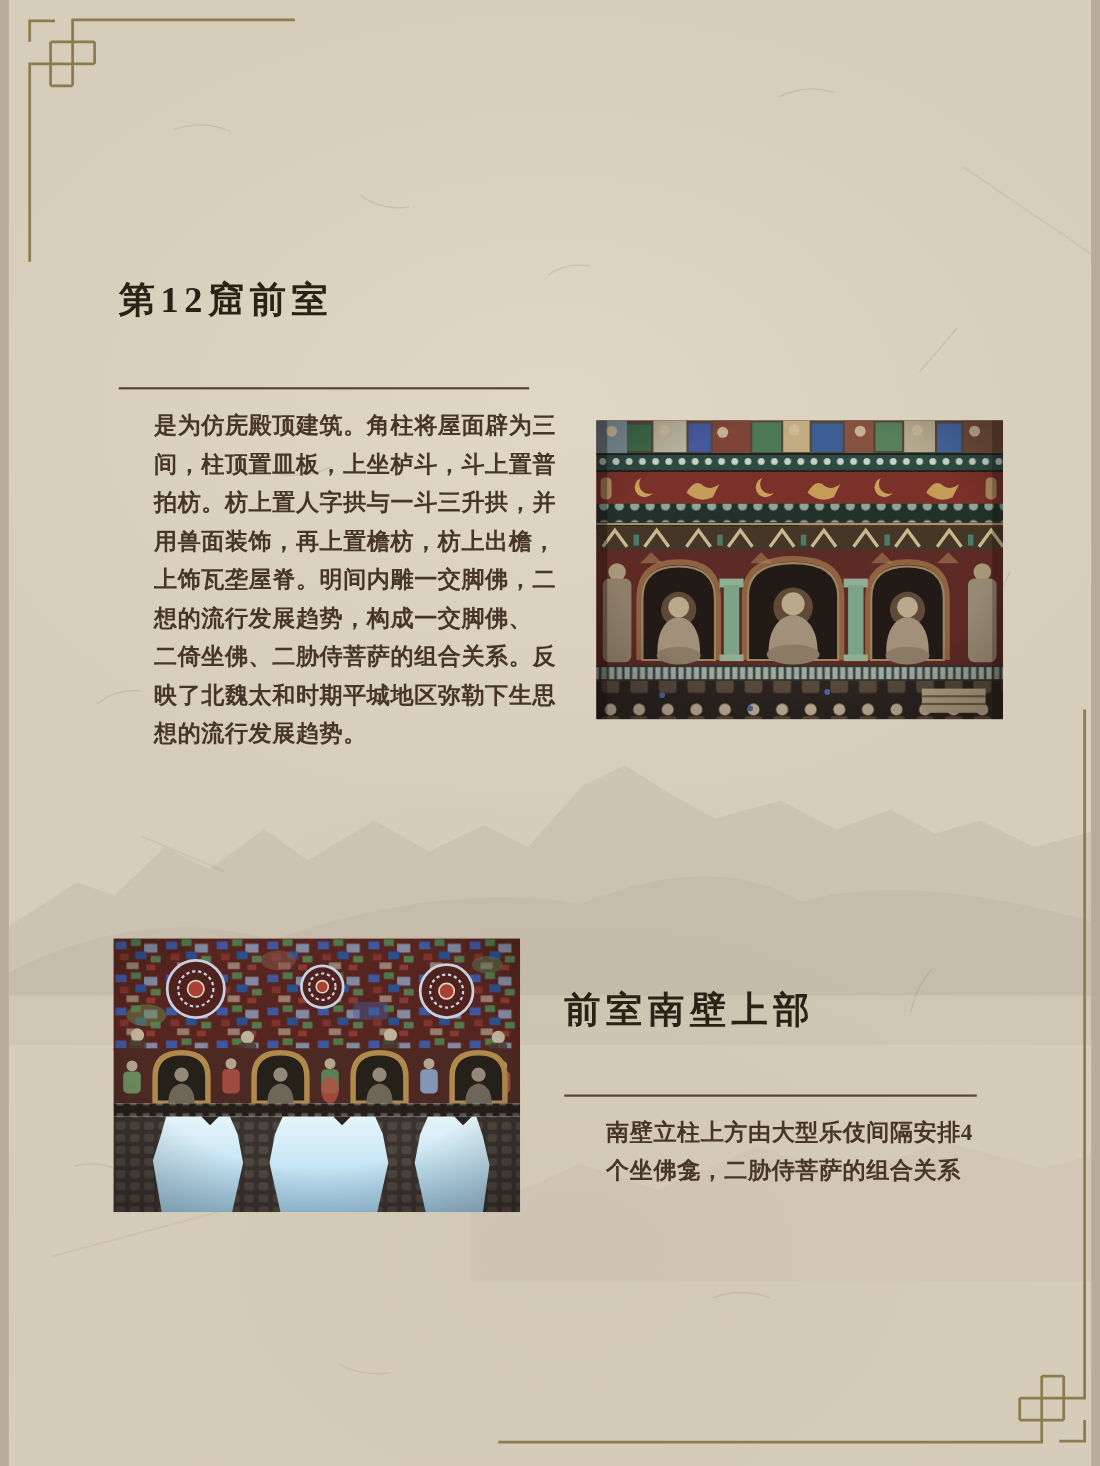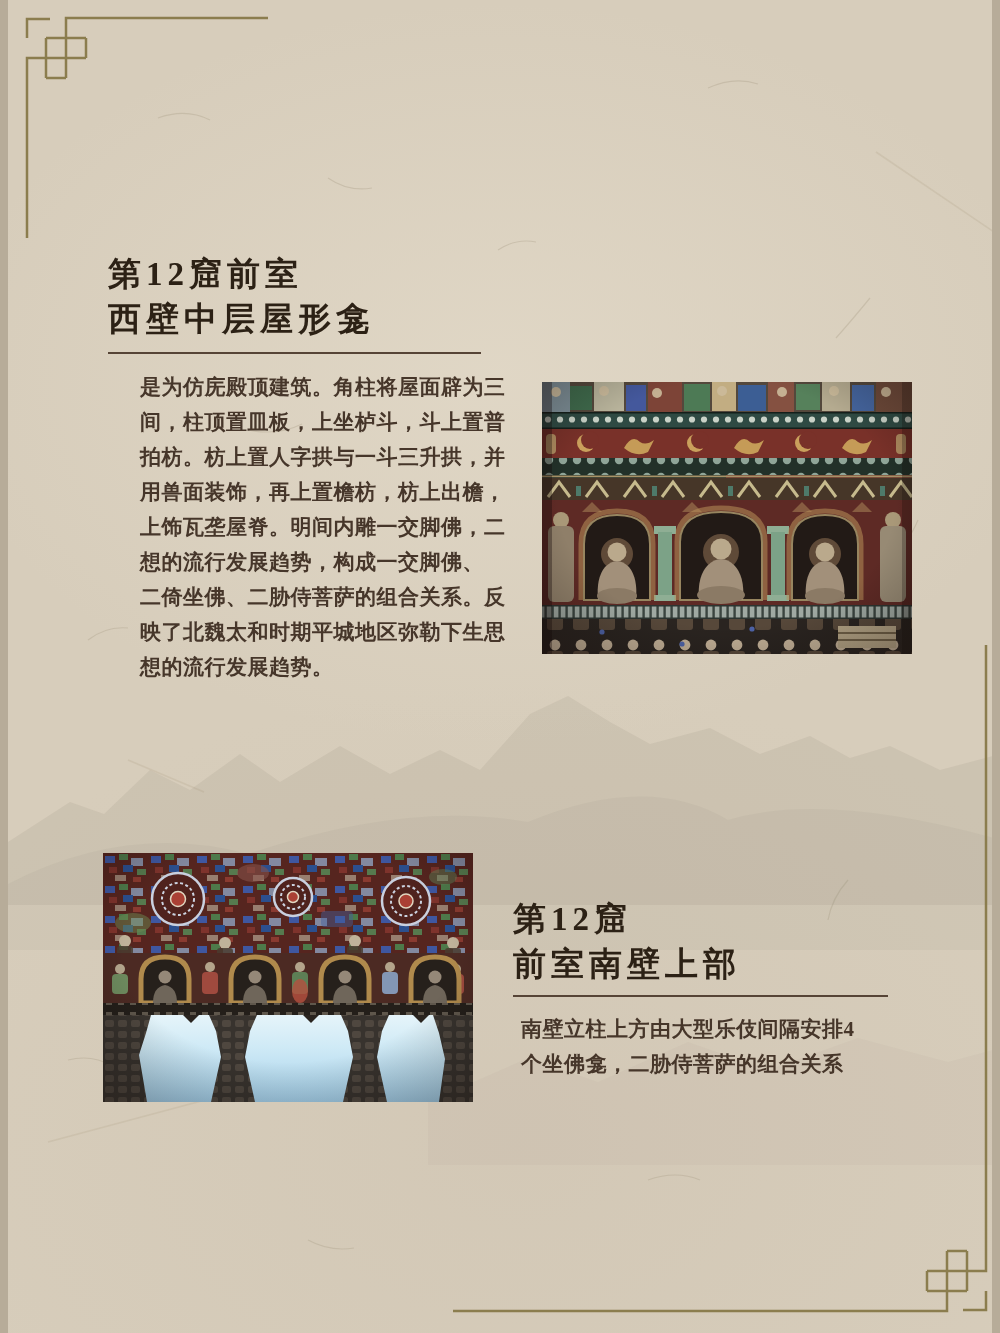--- a/index.html
+++ b/index.html
@@ -73,21 +73,20 @@
       <path d="M919,1271 H978 V645"></path>
       <path d="M919,1291 H959"></path>
       <path d="M959,1291 V1251"></path>
       <path d="M919,1291 V1271"></path>
       <path d="M959,1251 H939"></path>
     </g>
   </svg>
 
   <div class="heading" style="left:100px;top:252px">
     <div>第12窟前室</div>
-    <div>西壁中层屋形龛</div>
   </div>
   <div class="rule" style="left:100px;top:352px;width:373px"></div>
 
   <div class="para" style="left:100px;top:370px">
     <div>是为仿庑殿顶建筑。角柱将屋面辟为三</div>
     <div>间，柱顶置皿板，上坐栌斗，斗上置普</div>
     <div>拍枋。枋上置人字拱与一斗三升拱，并</div>
     <div>用兽面装饰，再上置檐枋，枋上出檐，</div>
     <div>上饰瓦垄屋脊。明间内雕一交脚佛，二</div>
     <div>想的流行发展趋势，构成一交脚佛、</div>
@@ -388,23 +387,22 @@
         <path d="M238,162 L286,162 L279,178 L245,178 Z"></path>
         <path d="M245,178 L279,178 L274,204 L284,249 L240,249 L250,204 Z"></path>
         <path d="M330,162 L370,162 L370,249 L336,249 L342,206 L336,180 Z"></path>
       </g>
 
       <rect width="370" height="249" fill="url(#p2-vig)"></rect>
     </svg>
   </div>
 
   <div class="heading" style="left:505px;top:897px">
-    <div>第12窟</div>
     <div>前室南壁上部</div>
   </div>
   <div class="rule" style="left:505px;top:995px;width:375px"></div>
 
-  <div class="para" style="left:481px;top:1012px">
+  <div class="para" style="left:511px;top:1012px">
     <div>南壁立柱上方由大型乐伎间隔安排4</div>
     <div>个坐佛龛，二胁侍菩萨的组合关系</div>
   </div>
 
 </div>
 
 </body></html>

